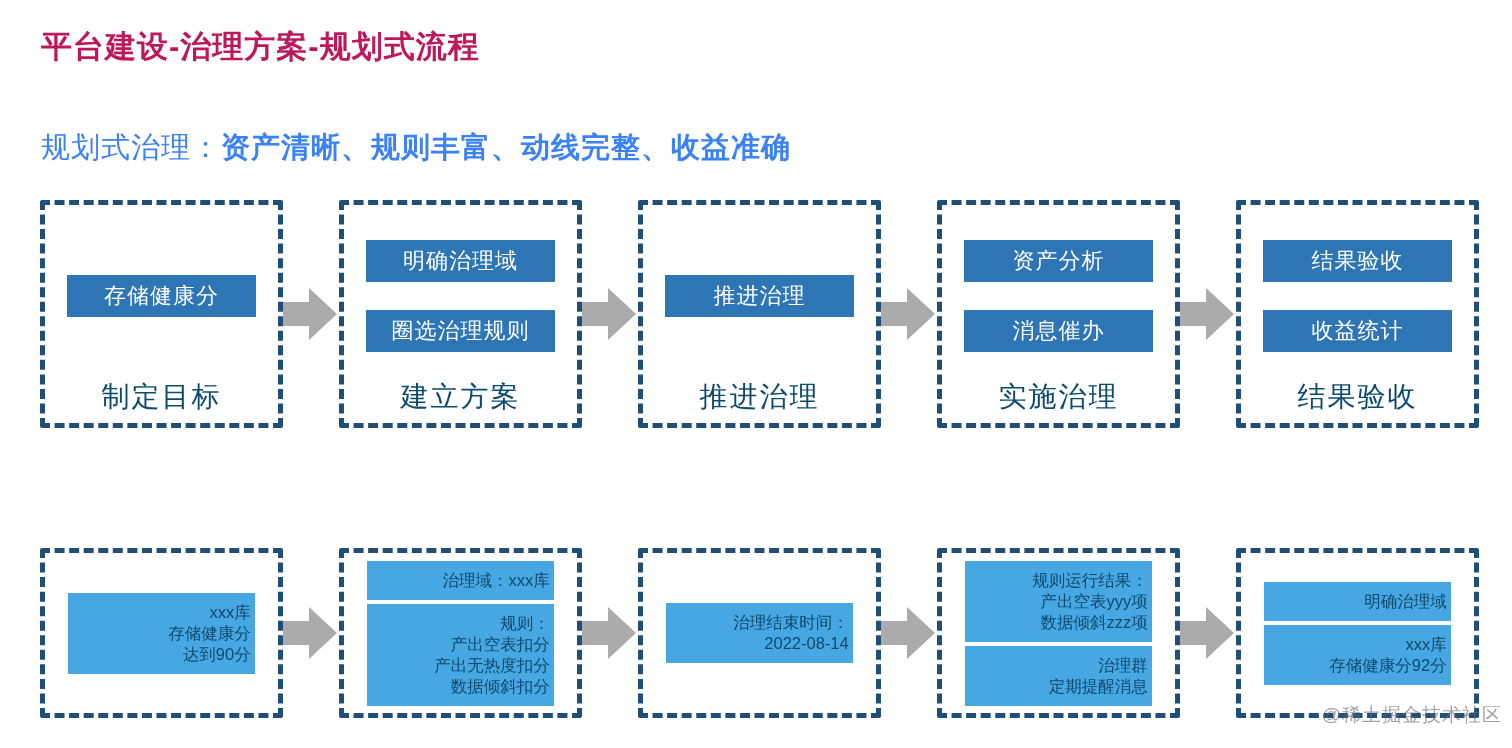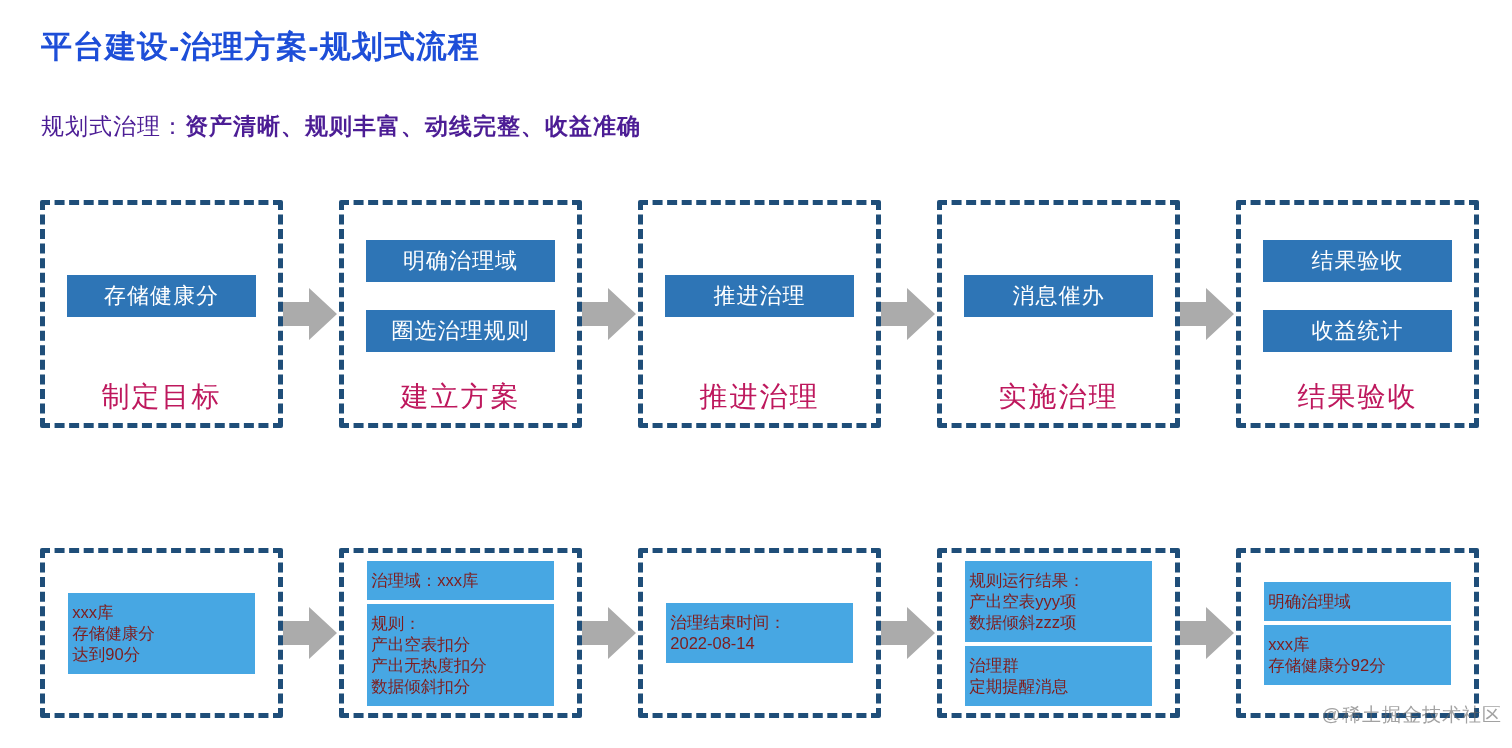--- a/index.html
+++ b/index.html
@@ -3,25 +3,25 @@
 <meta charset="utf-8">
 <style>
   html,body{margin:0;padding:0;}
   body{
     width:1512px;height:748px;position:relative;background:#ffffff;
     font-family:"Liberation Sans","DejaVu Sans",sans-serif;
     overflow:hidden;
   }
   .title{
     position:absolute;left:41px;top:26px;
-    font-size:31px;font-weight:600;color:#1d4ed8;letter-spacing:1px;
+    font-size:31px;font-weight:600;color:#be185d;letter-spacing:1px;
   }
   .subtitle{
-    position:absolute;left:41px;top:111px;
-    font-size:23px;color:#4c1d95;letter-spacing:1px;
+    position:absolute;left:41px;top:128px;
+    font-size:29px;color:#3b82f6;letter-spacing:1px;
   }
   .subtitle .prefix{font-weight:400;}
   .subtitle .emph{font-weight:700;}
 
   .flow-row{
     position:absolute;left:40px;width:1438px;
     display:flex;align-items:stretch;
   }
   #top-row{top:200px;height:228px;}
   #bottom-row{top:548px;height:170px;}
@@ -39,29 +39,29 @@
     flex:1;width:100%;
     display:flex;flex-direction:column;justify-content:space-evenly;align-items:center;
   }
   .step-btn{
     width:81%;height:42px;line-height:42px;
     background:#2e75b6;color:#ffffff;
     font-size:22px;text-align:center;
     letter-spacing:1px;
   }
   .stage-label{
-    font-size:28px;color:#be185d;
+    font-size:28px;color:#0c4a6e;
     margin:4px 0 8px;line-height:1;
     letter-spacing:2px;
   }
   .stage.bottom{justify-content:center;gap:4px;padding:6px 0;}
   .detail-card{
     width:80%;box-sizing:border-box;
-    background:#47a7e3;color:#7f1d1d;
-    text-align:left;
+    background:#47a7e3;color:#0c4a6e;
+    text-align:right;
     padding:9px 4px;
     font-size:16.5px;line-height:21px;
     display:flex;flex-direction:column;justify-content:center;
   }
   .arrow-cell{
     flex:0 0 43px;
     display:flex;align-items:center;justify-content:center;
     position:relative;z-index:2;
   }
   .arrow-cell svg{flex:none;overflow:visible;}
@@ -111,20 +111,21 @@
       </div>
       <div class="stage-label">推进治理</div>
     </div>
     <div class="arrow-cell">
       <svg width="56" height="58" viewBox="0 0 56 58">
         <polygon points="0,17 26,17 26,3 54,29 26,55 26,41 0,41" fill="#ababab"></polygon>
       </svg>
     </div>
     <div class="stage top">
       <div class="btns">
+        <div class="step-btn">资产分析</div>
         <div class="step-btn">消息催办</div>
       </div>
       <div class="stage-label">实施治理</div>
     </div>
     <div class="arrow-cell">
       <svg width="56" height="58" viewBox="0 0 56 58">
         <polygon points="0,17 26,17 26,3 54,29 26,55 26,41 0,41" fill="#ababab"></polygon>
       </svg>
     </div>
     <div class="stage top">

